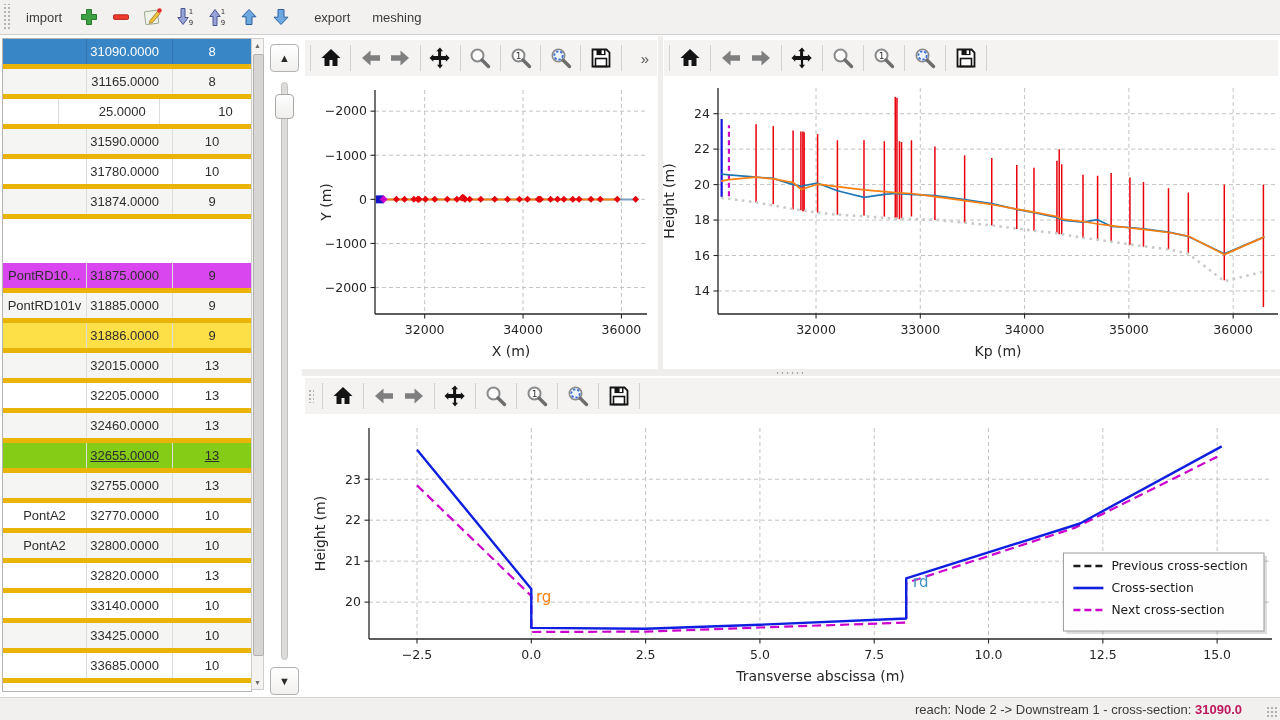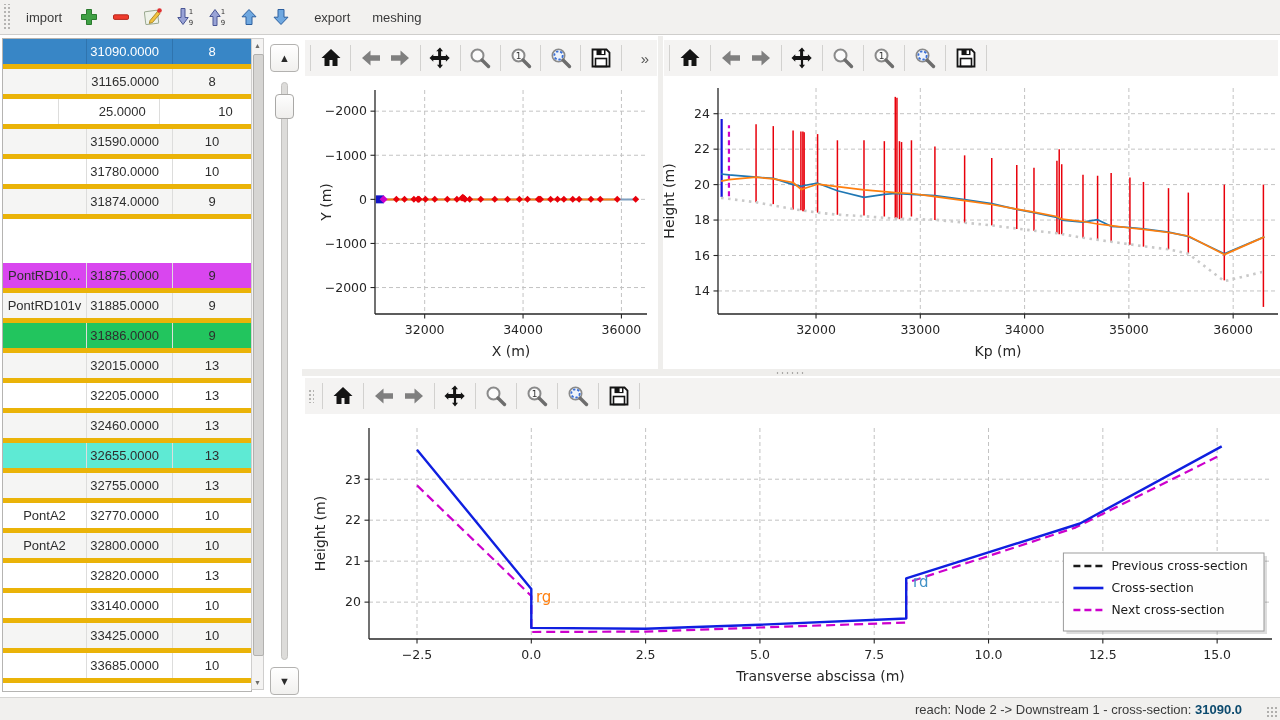--- a/index.html
+++ b/index.html
@@ -50,21 +50,21 @@
   .mp-more{color:#555;font-size:15px;padding:0 8px;margin-left:6px;}
   .fig{position:absolute;background:#ffffff;}
   .vsplit{position:absolute;background:#efeeec;}
   .hsplit{position:absolute;background:#efeeec;}
   .hsplit .dots{position:absolute;top:2px;width:30px;height:4px;
     background-image:radial-gradient(#a9a8a6 1px,transparent 1.2px);background-size:5px 4px;}
   
   #status-bar{position:absolute;left:0;top:697px;width:1280px;height:23px;background:#f1f0ee;
     border-top:1px solid #d5d4d2;box-sizing:border-box;display:flex;align-items:center;justify-content:flex-end;}
   #status-text{color:#3a3a3a;padding-right:38px;}
-  #status-text b{color:#0c4a6e;}
+  #status-text b{color:#be185d;}
   #resize-grip{position:absolute;right:2px;bottom:2px;width:12px;height:12px;
     background-image:radial-gradient(#b0afad 1px,transparent 1.2px);background-size:4px 4px;}
   svg text{font-family:"DejaVu Sans",sans-serif;}
 </style>
 </head>
 <body>
 <div id="app">
 
 <div id="top-toolbar">
   <div class="tb-handle"></div>
@@ -150,41 +150,41 @@
           <div class="trow" style="background: #d946ef; margin-top: 44px;">
             <div class="td col-name">PontRD10…</div>
             <div class="td col-kp">31875.0000</div>
             <div class="td col-pts">9</div>
           </div>
           <div class="trow" style="background: rgb(245, 245, 244);">
             <div class="td col-name">PontRD101v</div>
             <div class="td col-kp">31885.0000</div>
             <div class="td col-pts">9</div>
           </div>
-          <div class="trow" style="background: #22c55e;">
+          <div class="trow" style="background: #fde047;">
             <div class="td col-name"></div>
             <div class="td col-kp">31886.0000</div>
             <div class="td col-pts">9</div>
           </div>
           <div class="trow" style="background: rgb(245, 245, 244);">
             <div class="td col-name"></div>
             <div class="td col-kp">32015.0000</div>
             <div class="td col-pts">13</div>
           </div>
           <div class="trow" style="background: rgb(255, 255, 255);">
             <div class="td col-name"></div>
             <div class="td col-kp">32205.0000</div>
             <div class="td col-pts">13</div>
           </div>
           <div class="trow" style="background: rgb(245, 245, 244);">
             <div class="td col-name"></div>
             <div class="td col-kp">32460.0000</div>
             <div class="td col-pts">13</div>
           </div>
-          <div class="trow" style="background: #5eead4;">
+          <div class="trow" style="background: #84cc16; text-decoration: underline;">
             <div class="td col-name"></div>
             <div class="td col-kp">32655.0000</div>
             <div class="td col-pts">13</div>
           </div>
           <div class="trow" style="background: rgb(245, 245, 244);">
             <div class="td col-name"></div>
             <div class="td col-kp">32755.0000</div>
             <div class="td col-pts">13</div>
           </div>
           <div class="trow" style="background: rgb(255, 255, 255);">

